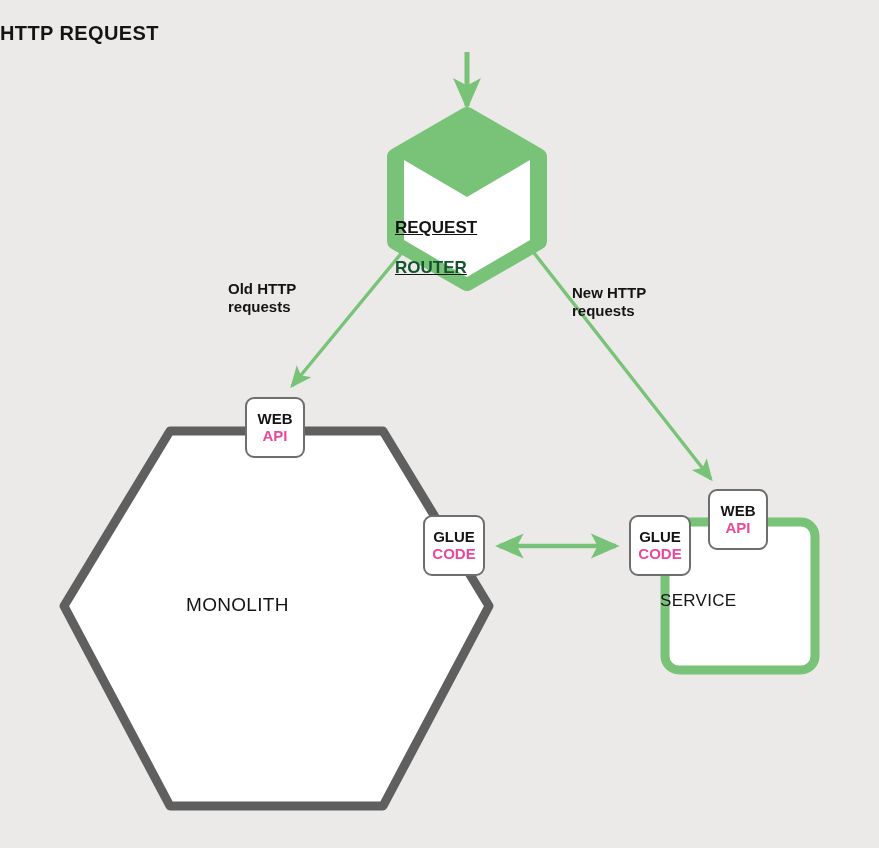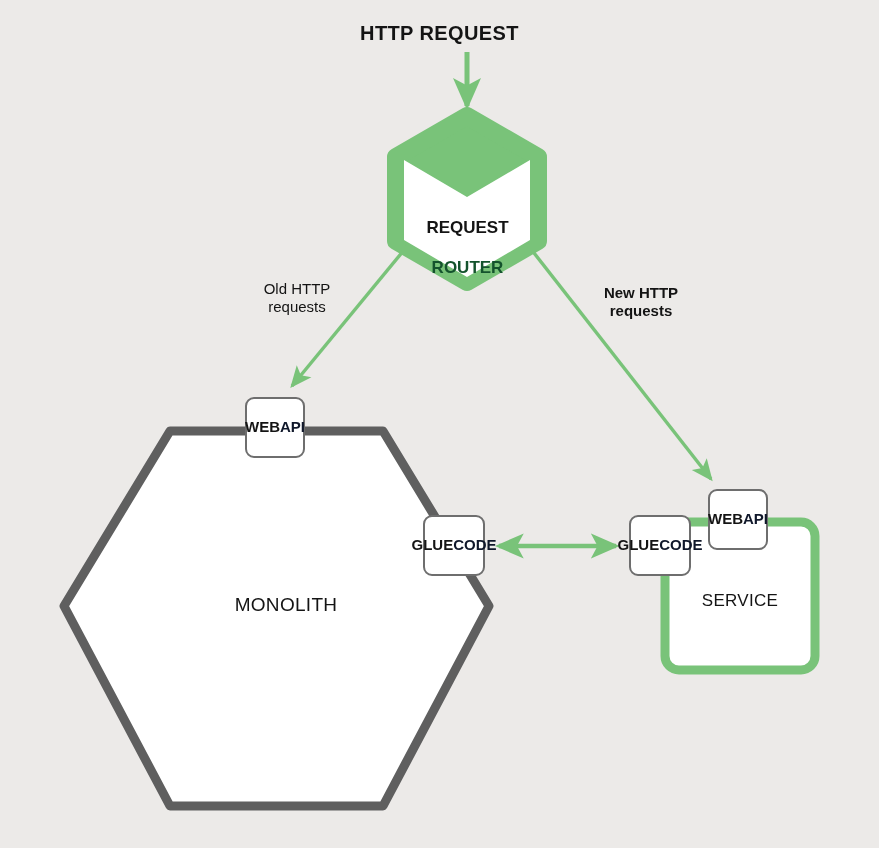--- a/index.html
+++ b/index.html
@@ -21,48 +21,48 @@
   }
   svg.canvas {
     position: absolute;
     left: 0;
     top: 0;
     width: 879px;
     height: 848px;
   }
   .lbl {
     position: absolute;
-    text-align: center;
     color: #141414;
     font-family: "Liberation Sans", sans-serif;
     white-space: pre-line;
     line-height: 1.18;
     pointer-events: none;
   }
   
   #http-request-label {
     left: 0; right: 0; top: 22px;
     font-size: 20px;
     font-weight: bold;
     letter-spacing: 0.4px;
   }
   
   #router-text {
     left: 395px; top: 198px;
     width: 145px;
     font-size: 17px;
     font-weight: bold;
+    text-decoration: underline;
   }
   #router-text .line1 { color: #141414; display: block; }
   #router-text .line2 { color: #14532d; display: block; }
 
   
   #old-http-label {
     left: 228px; top: 280px; width: 138px;
-    font-size: 15px; font-weight: normal;
+    font-size: 15px; font-weight: bold;
   }
   #new-http-label {
     left: 572px; top: 284px; width: 138px;
     font-size: 15px; font-weight: bold;
   }
 
   
   #monolith-label {
     left: 186px; top: 594px; width: 200px;
     font-size: 19px; font-weight: normal; letter-spacing: 0.3px;
@@ -73,29 +73,29 @@
   }
 
   
   .port-box {
     position: absolute;
     background: #FFFFFF;
     border: 2.5px solid #6E6E6E;
     border-radius: 9px;
     box-sizing: border-box;
     display: flex;
-    flex-direction: row;
+    flex-direction: column;
     align-items: center;
     justify-content: center;
     font-size: 15px;
     font-weight: bold;
     line-height: 1.12;
   }
   .port-box .t1 { color: #141414; }
-  .port-box .t2 { color: #0f172a; }
+  .port-box .t2 { color: #ec4899; }
 
   #port-web-api-monolith { left: 245px; top: 397px; width: 60px;  height: 61px; }
   #port-glue-monolith    { left: 423px; top: 515px; width: 62px;  height: 61px; }
   #port-glue-service     { left: 629px; top: 515px; width: 62px;  height: 61px; }
   #port-web-api-service  { left: 708px; top: 489px; width: 60px;  height: 61px; }
 </style>
 </head>
 <body>
 
 <div id="diagram-root">

